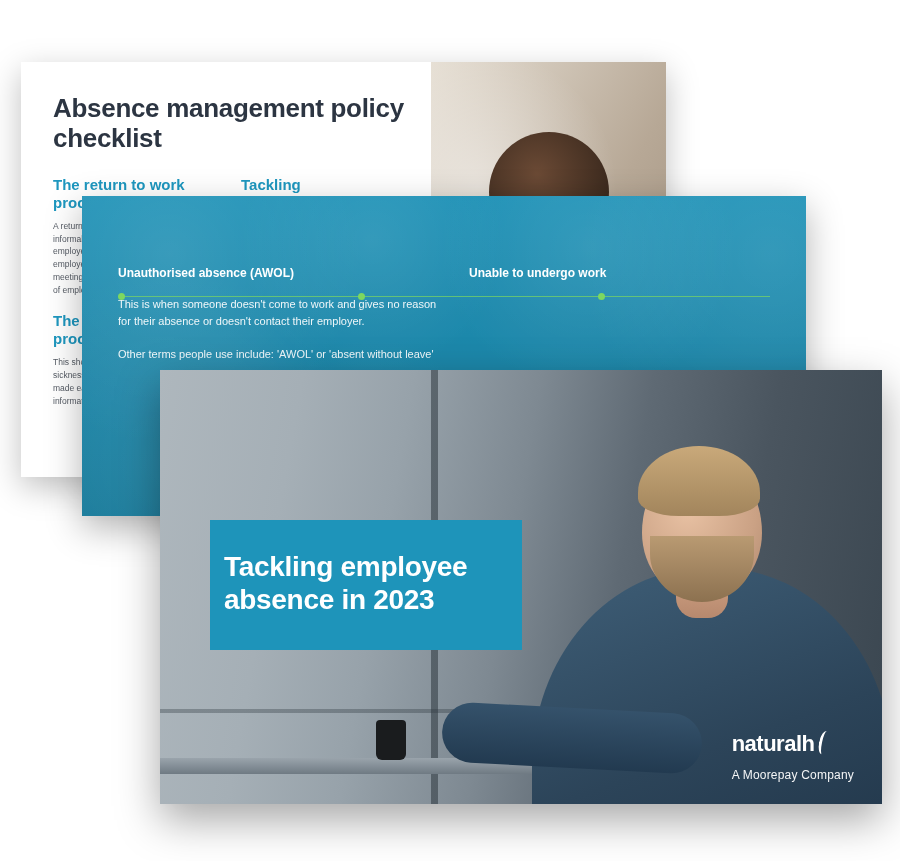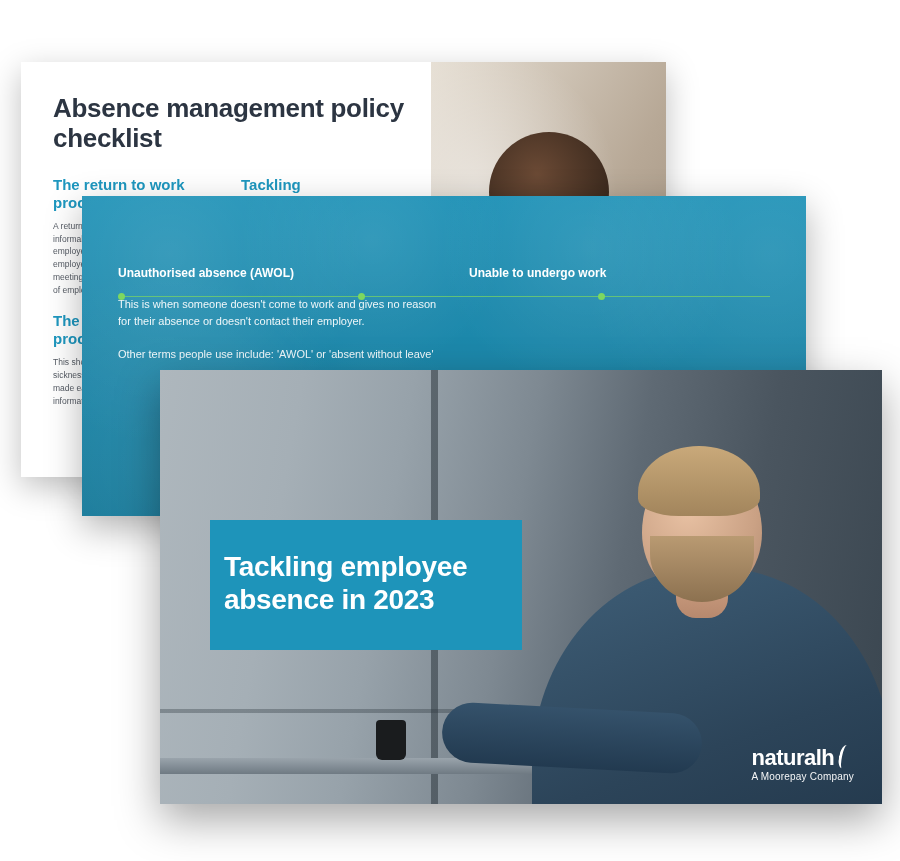--- a/index.html
+++ b/index.html
@@ -278,23 +278,23 @@
   .logo-main .wisp::before {
     content:"";
     position:absolute;
     left:3px; top:-2px;
     width:10px; height:24px;
     border-left:3px solid #fff;
     border-radius:50% 0 0 50% / 60% 0 0 60%;
     transform:rotate(12deg);
   }
   .logo-sub {
-    font-size:10px;
+    font-size:12px;
     letter-spacing:0.2px;
-    margin-top:0;
+    margin-top:11px;
     opacity:0.95;
   }
 </style>
 </head>
 <body>
 
 <div class="stage">
 
   <div class="page1">
     <div class="page1-inner">

